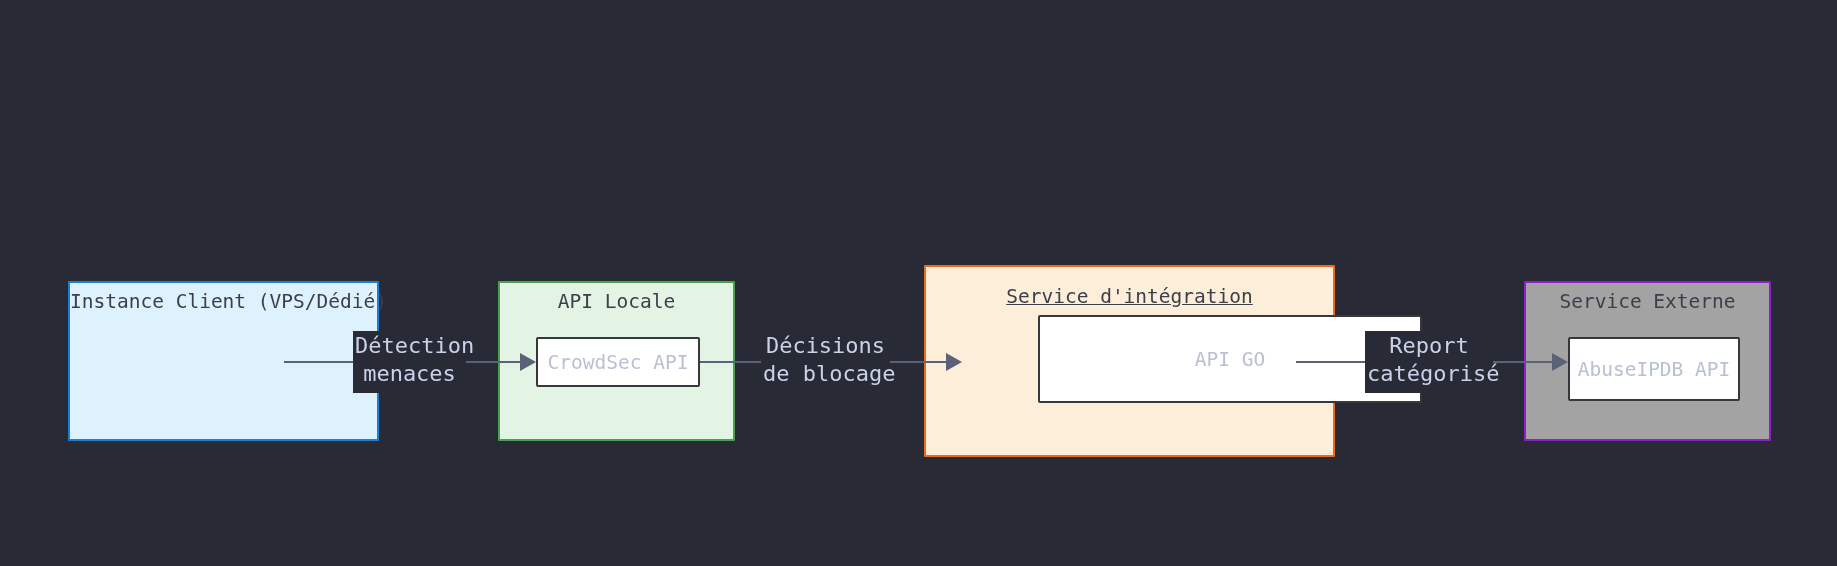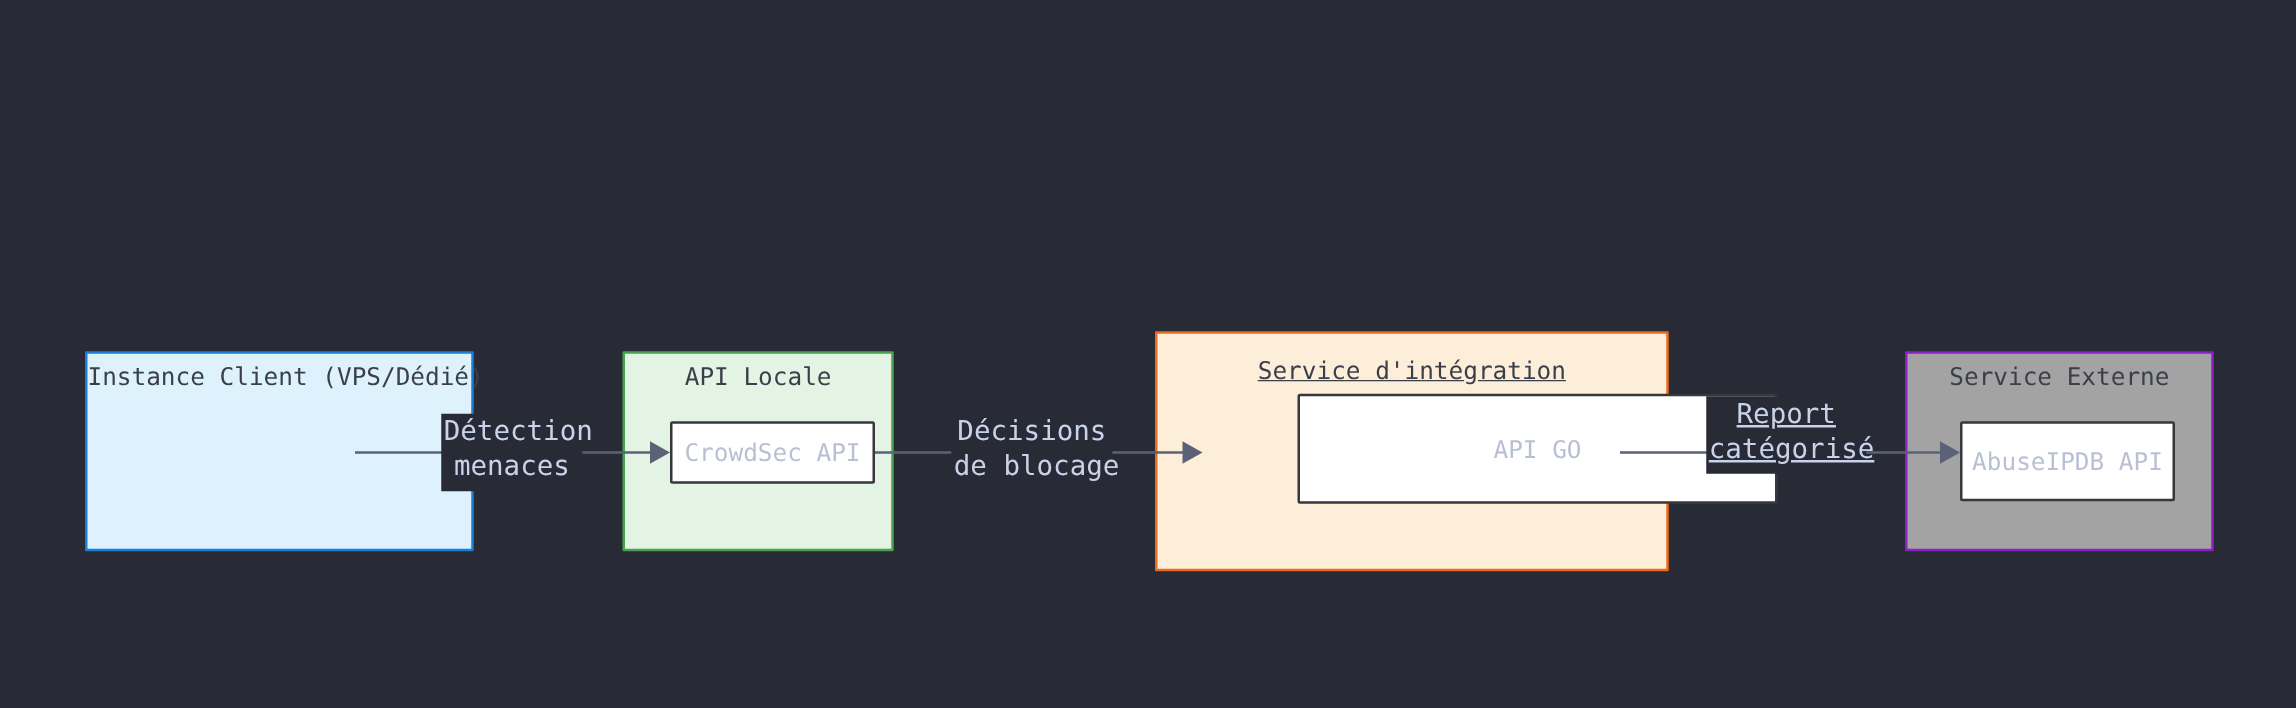--- a/index.html
+++ b/index.html
@@ -91,21 +91,21 @@
 </style>
 </head>
 <body>
 
 <div id="canvas">
 
   <div class="cluster blue" style="left:68px; top:281px; width:311px; height:160px;">
     <div class="cluster-title" style="top:8px;">Instance Client (VPS/Dédié)</div>
   </div>
 
-  <div class="cluster green" style="left:498px; top:281px; width:217px; height:160px;">
+  <div class="cluster green" style="left:498px; top:281px; width:237px; height:160px;">
     <div class="cluster-title" style="top:8px;">API Locale</div>
   </div>
   <div class="node" style="left:536px; top:337px; width:164px; height:50px;text-align:center;">
     <span>CrowdSec API</span>
   </div>
 
   <div class="cluster orange" style="left:924px; top:265px; width:411px; height:192px;">
     <div class="cluster-title" style="top:19px;text-decoration:underline;">Service d'intégration</div>
   </div>
   <div class="node" style="left:1006px; top:315px; width:384px; height:88px;margin-left:32px;">
@@ -128,18 +128,18 @@
 
   <div class="edge-line" style="left:700px; top:361px; width:250px;"></div>
   <div class="arrowhead" style="left:946px; top:353px;"></div>
   <div class="edge-label" style="left:761px; top:331px; width:129px; height:62px;">
     <span class="l1">Décisions</span>
     <span class="l2">de blocage</span>
   </div>
 
   <div class="edge-line" style="left:1296px; top:361px; width:260px;"></div>
   <div class="arrowhead" style="left:1552px; top:353px;"></div>
-  <div class="edge-label" style="left:1365px; top:317px; width:128px; height:62px;text-decoration:underline;">
+  <div class="edge-label" style="left:1365px; top:331px; width:128px; height:62px;">
     <span class="l1">Report</span>
     <span class="l2">catégorisé</span>
   </div>
 
 </div>
 
 </body></html>

